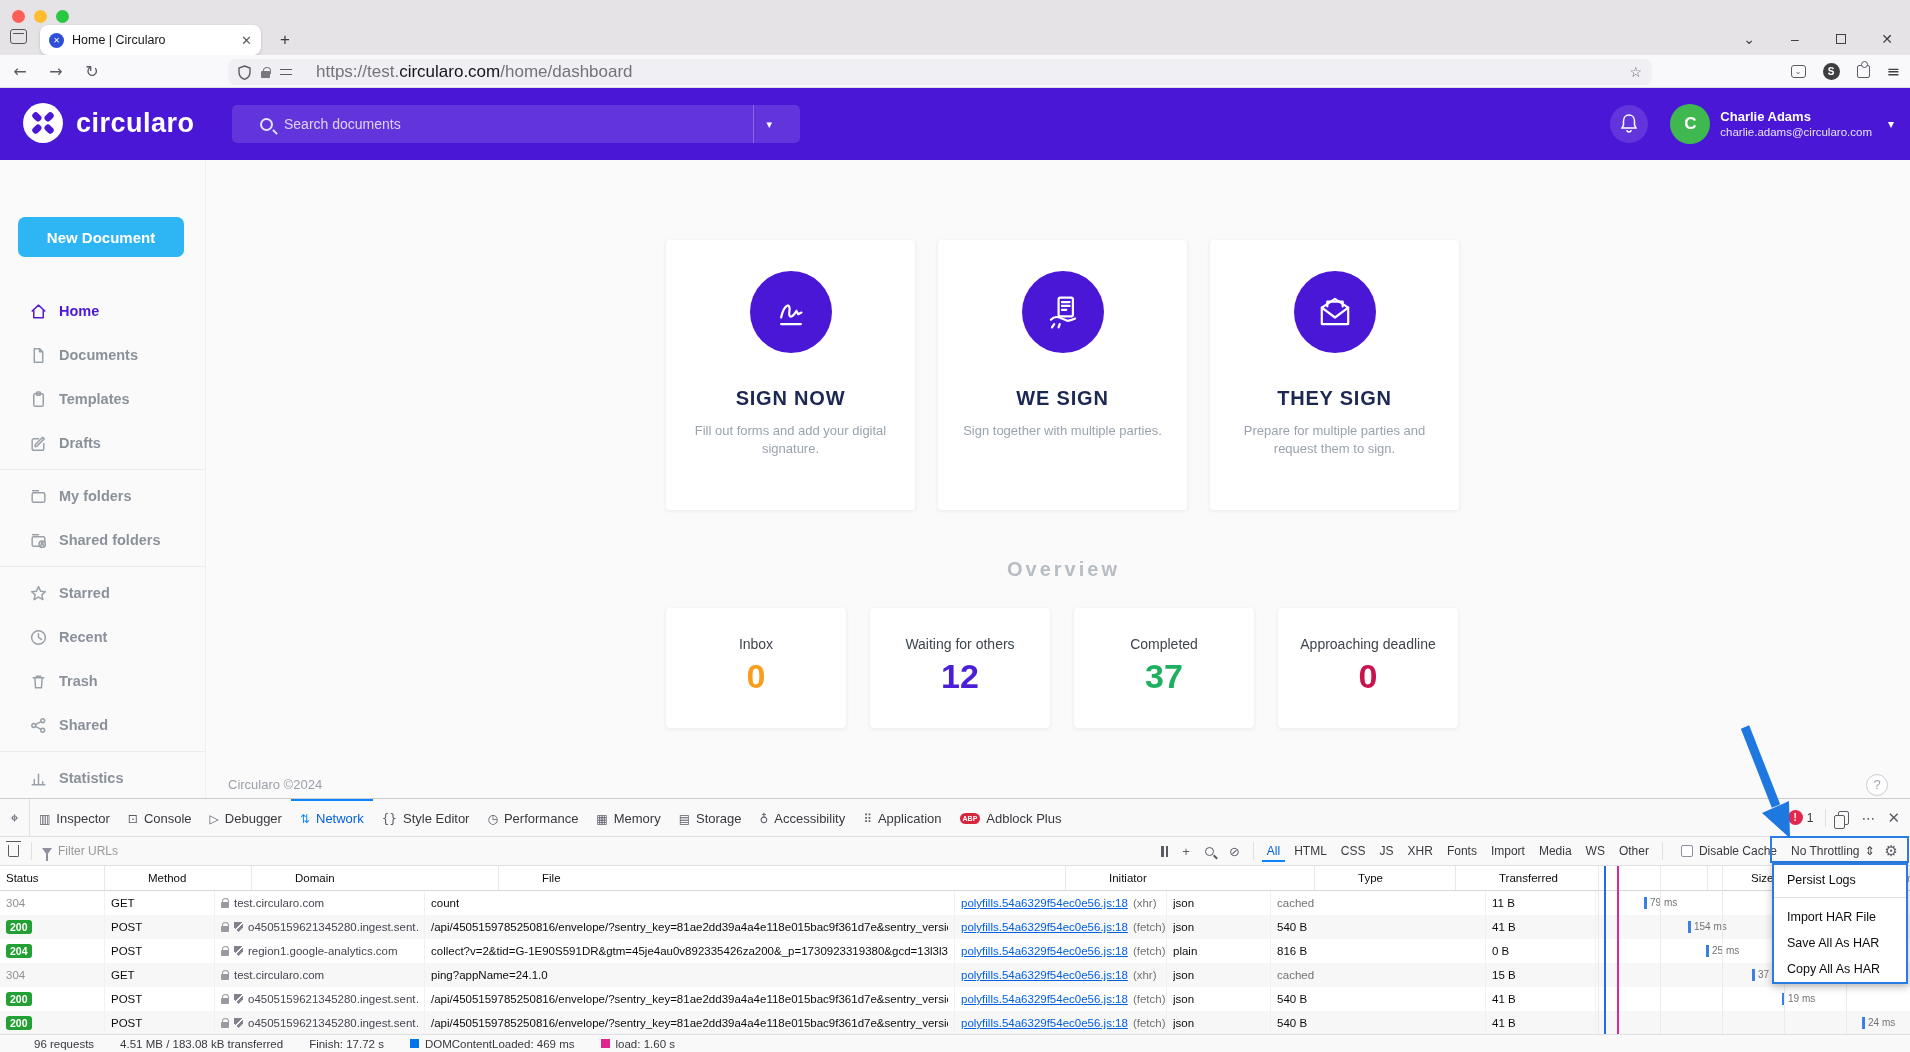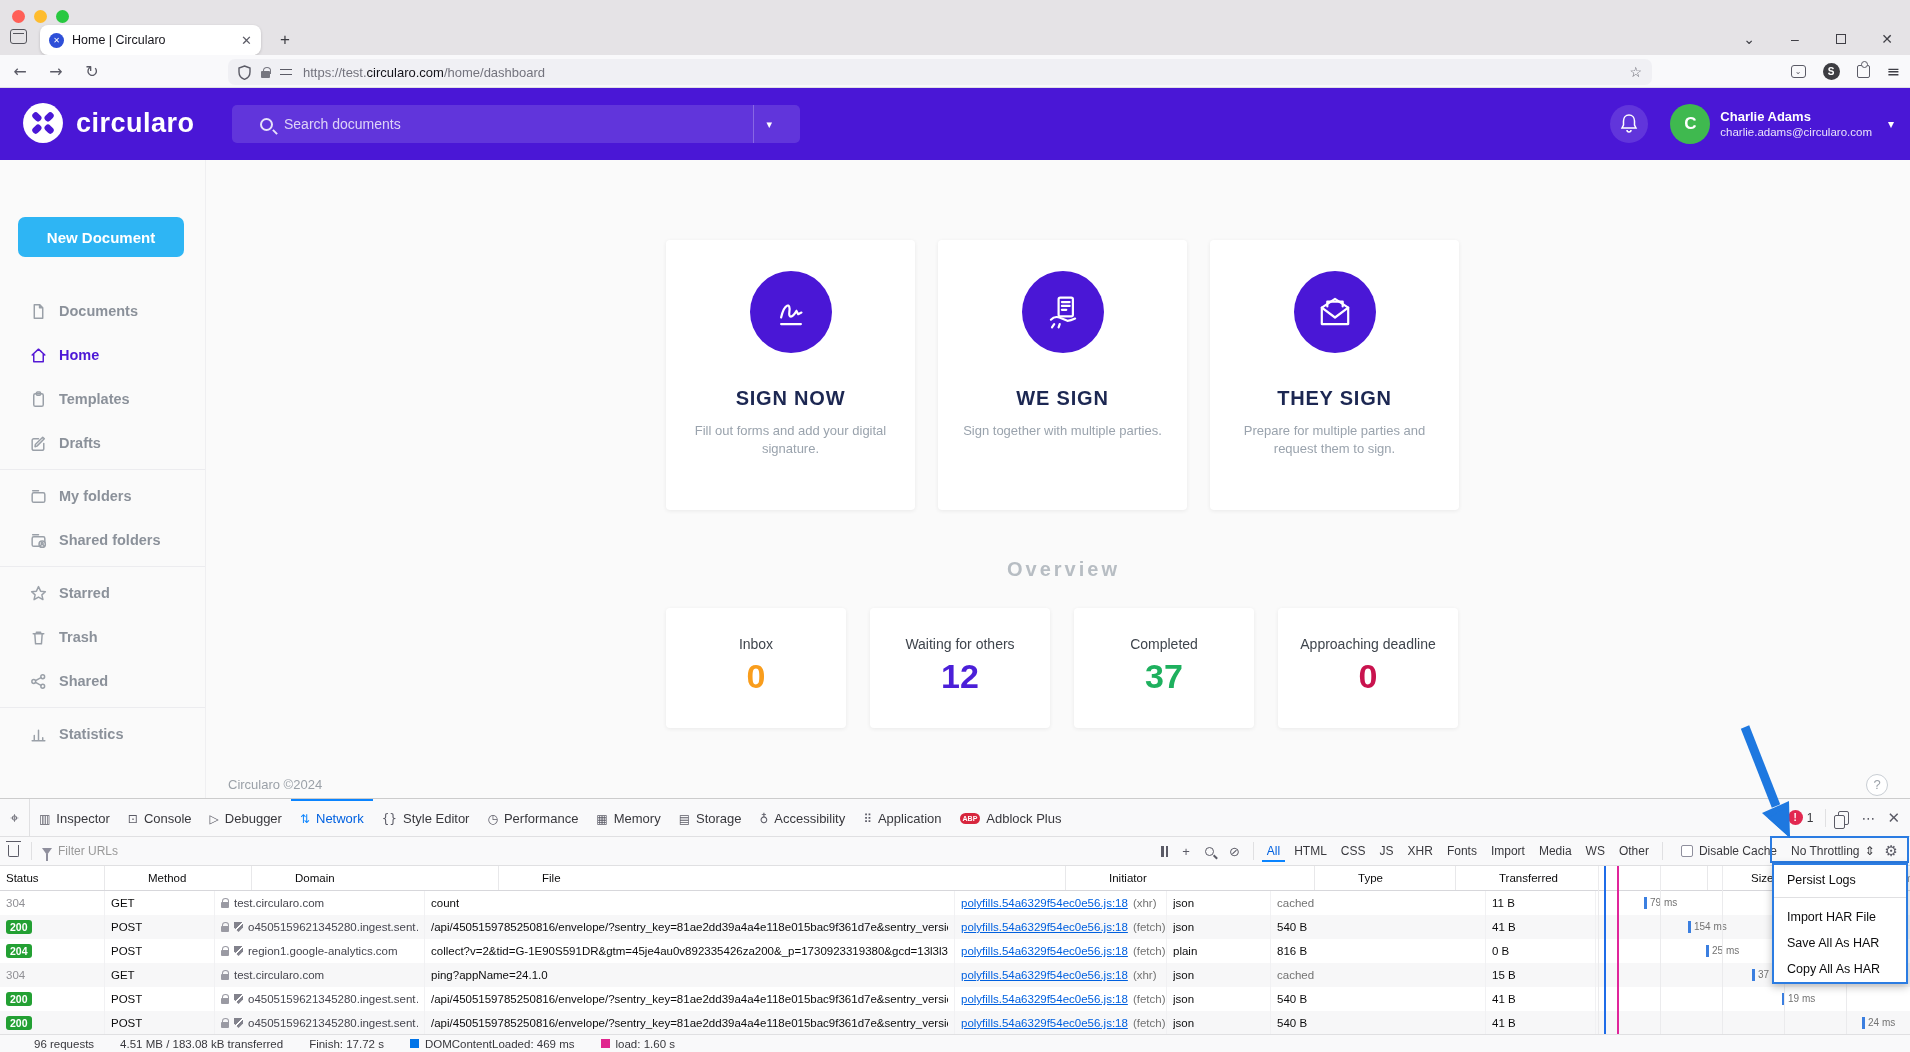--- a/index.html
+++ b/index.html
@@ -26,21 +26,21 @@
 
   .toolbar { position:absolute; top:55px; left:0; width:1910px; height:33px; background:#f9f9fb; border-bottom:1px solid #e0dfe4; }
   .nav-ico { position:absolute; top:0; height:33px; line-height:33px; font-size:16px; color:#5b5b66; text-align:center; width:28px; }
   .urlbar { position:absolute; left:228px; top:4px; width:1424px; height:26px; background:#f0f0f4; border-radius:7px; display:flex; align-items:center; padding:0 10px; }
   .shield-ico svg { display:block; }
   .lockc { position:relative; width:9px; height:7px; background:#777780; border-radius:1px; margin-top:4px; flex:0 0 auto; }
   .lockc::before { content:""; position:absolute; left:1.5px; top:-4px; width:6px; height:6px; border:1.4px solid #777780; border-radius:50% 50% 0 0; border-bottom:none; }
   .perm-ico { width:12px; height:10px; position:relative; }
   .perm-ico::before,.perm-ico::after{content:"";position:absolute;left:0;right:0;height:0;border-top:1.6px solid #5b5b66;}
   .perm-ico::before{top:2px}.perm-ico::after{top:7px}
-  .url-text { font-size:13px; margin-left:11px; white-space:nowrap; }
+  .url-text { font-size:17px; margin-left:24px; white-space:nowrap; }
   .url-dim { color:#73737d; } .url-host { color:#15141a; }
   .url-star { margin-left:auto; font-size:14px; color:#5b5b66; }
   .toolbar-right { position:absolute; right:10px; top:0; height:33px; display:flex; align-items:center; gap:17px; }
   .ext-card { width:15px; height:13px; border:1.4px solid #5b5b66; border-radius:3px; font-size:8px; color:#5b5b66; text-align:center; line-height:11px; }
   .ext-s { width:17px; height:17px; border-radius:50%; background:#3d3d42; color:#fff; font-size:10px; font-weight:bold; text-align:center; line-height:17px; }
   .ext-puzzle { width:13px; height:13px; border:1.4px solid #5b5b66; border-radius:2px; position:relative; }
   .ext-puzzle::after { content:""; position:absolute; top:-5px; left:3px; width:5px; height:5px; border:1.4px solid #5b5b66; border-radius:50%; background:#f9f9fb; }
   .hamb { font-size:16px; color:#3f3f46; }
 
   
@@ -245,35 +245,35 @@
         </span>
         <span class="user-caret g">▾</span>
       </div>
     </div>
   </div>
 
   <div class="appbody">
     <div class="sidebar">
       <button class="newdoc">New Document</button>
       <div class="side-list" id="side-list">
-          <div class="side-item">
-            <span class="ic">
-              <svg width="19" height="19" viewBox="0 0 18 18" fill="none" stroke="#9aa0a8" stroke-width="1.4" stroke-linecap="round" stroke-linejoin="round">
-                <path d="M5 2.5 H10 L13 5.5 V15.5 H5 Z M10 2.5 V5.5 H13"></path>
-              </svg>
-            </span>
-            <span class="lbl">Documents</span>
-          </div>
           <div class="side-item active">
             <span class="ic">
               <svg width="19" height="19" viewBox="0 0 18 18" fill="none" stroke="#5519d5" stroke-width="1.4" stroke-linecap="round" stroke-linejoin="round">
                 <path d="M3 8.5 L9 3 L15 8.5 M4.5 7.5 V15 H13.5 V7.5"></path>
               </svg>
             </span>
             <span class="lbl">Home</span>
+          </div>
+          <div class="side-item">
+            <span class="ic">
+              <svg width="19" height="19" viewBox="0 0 18 18" fill="none" stroke="#9aa0a8" stroke-width="1.4" stroke-linecap="round" stroke-linejoin="round">
+                <path d="M5 2.5 H10 L13 5.5 V15.5 H5 Z M10 2.5 V5.5 H13"></path>
+              </svg>
+            </span>
+            <span class="lbl">Documents</span>
           </div>
           <div class="side-item">
             <span class="ic">
               <svg width="19" height="19" viewBox="0 0 18 18" fill="none" stroke="#9aa0a8" stroke-width="1.4" stroke-linecap="round" stroke-linejoin="round">
                 <rect x="4.5" y="3.5" width="9" height="12" rx="1.5"></rect>
                 <rect x="7" y="2" width="4" height="3" rx="1"></rect>
               </svg>
             </span>
             <span class="lbl">Templates</span>
           </div>
@@ -309,20 +309,29 @@
             <span class="lbl">Shared folders</span>
           </div>
           <div class="side-div"></div>
           <div class="side-item">
             <span class="ic">
               <svg width="19" height="19" viewBox="0 0 18 18" fill="none" stroke="#9aa0a8" stroke-width="1.4" stroke-linecap="round" stroke-linejoin="round">
                 <path d="M9 2.5 L11 6.8 L15.5 7.3 L12.2 10.3 L13.2 14.8 L9 12.4 L4.8 14.8 L5.8 10.3 L2.5 7.3 L7 6.8 Z"></path>
               </svg>
             </span>
             <span class="lbl">Starred</span>
+          </div>
+          <div class="side-item">
+            <span class="ic">
+              <svg width="19" height="19" viewBox="0 0 18 18" fill="none" stroke="#9aa0a8" stroke-width="1.4" stroke-linecap="round" stroke-linejoin="round">
+                <circle cx="9" cy="9" r="6.5"></circle>
+                <path d="M9 5.5 V9 L11.8 10.8"></path>
+              </svg>
+            </span>
+            <span class="lbl">Recent</span>
           </div>
           <div class="side-item">
             <span class="ic">
               <svg width="19" height="19" viewBox="0 0 18 18" fill="none" stroke="#9aa0a8" stroke-width="1.4" stroke-linecap="round" stroke-linejoin="round">
                 <path d="M4 5.5 H14 M7 5.5 V4 H11 V5.5 M5.5 5.5 L6.2 15 H11.8 L12.5 5.5"></path>
               </svg>
             </span>
             <span class="lbl">Trash</span>
           </div>
           <div class="side-item">

